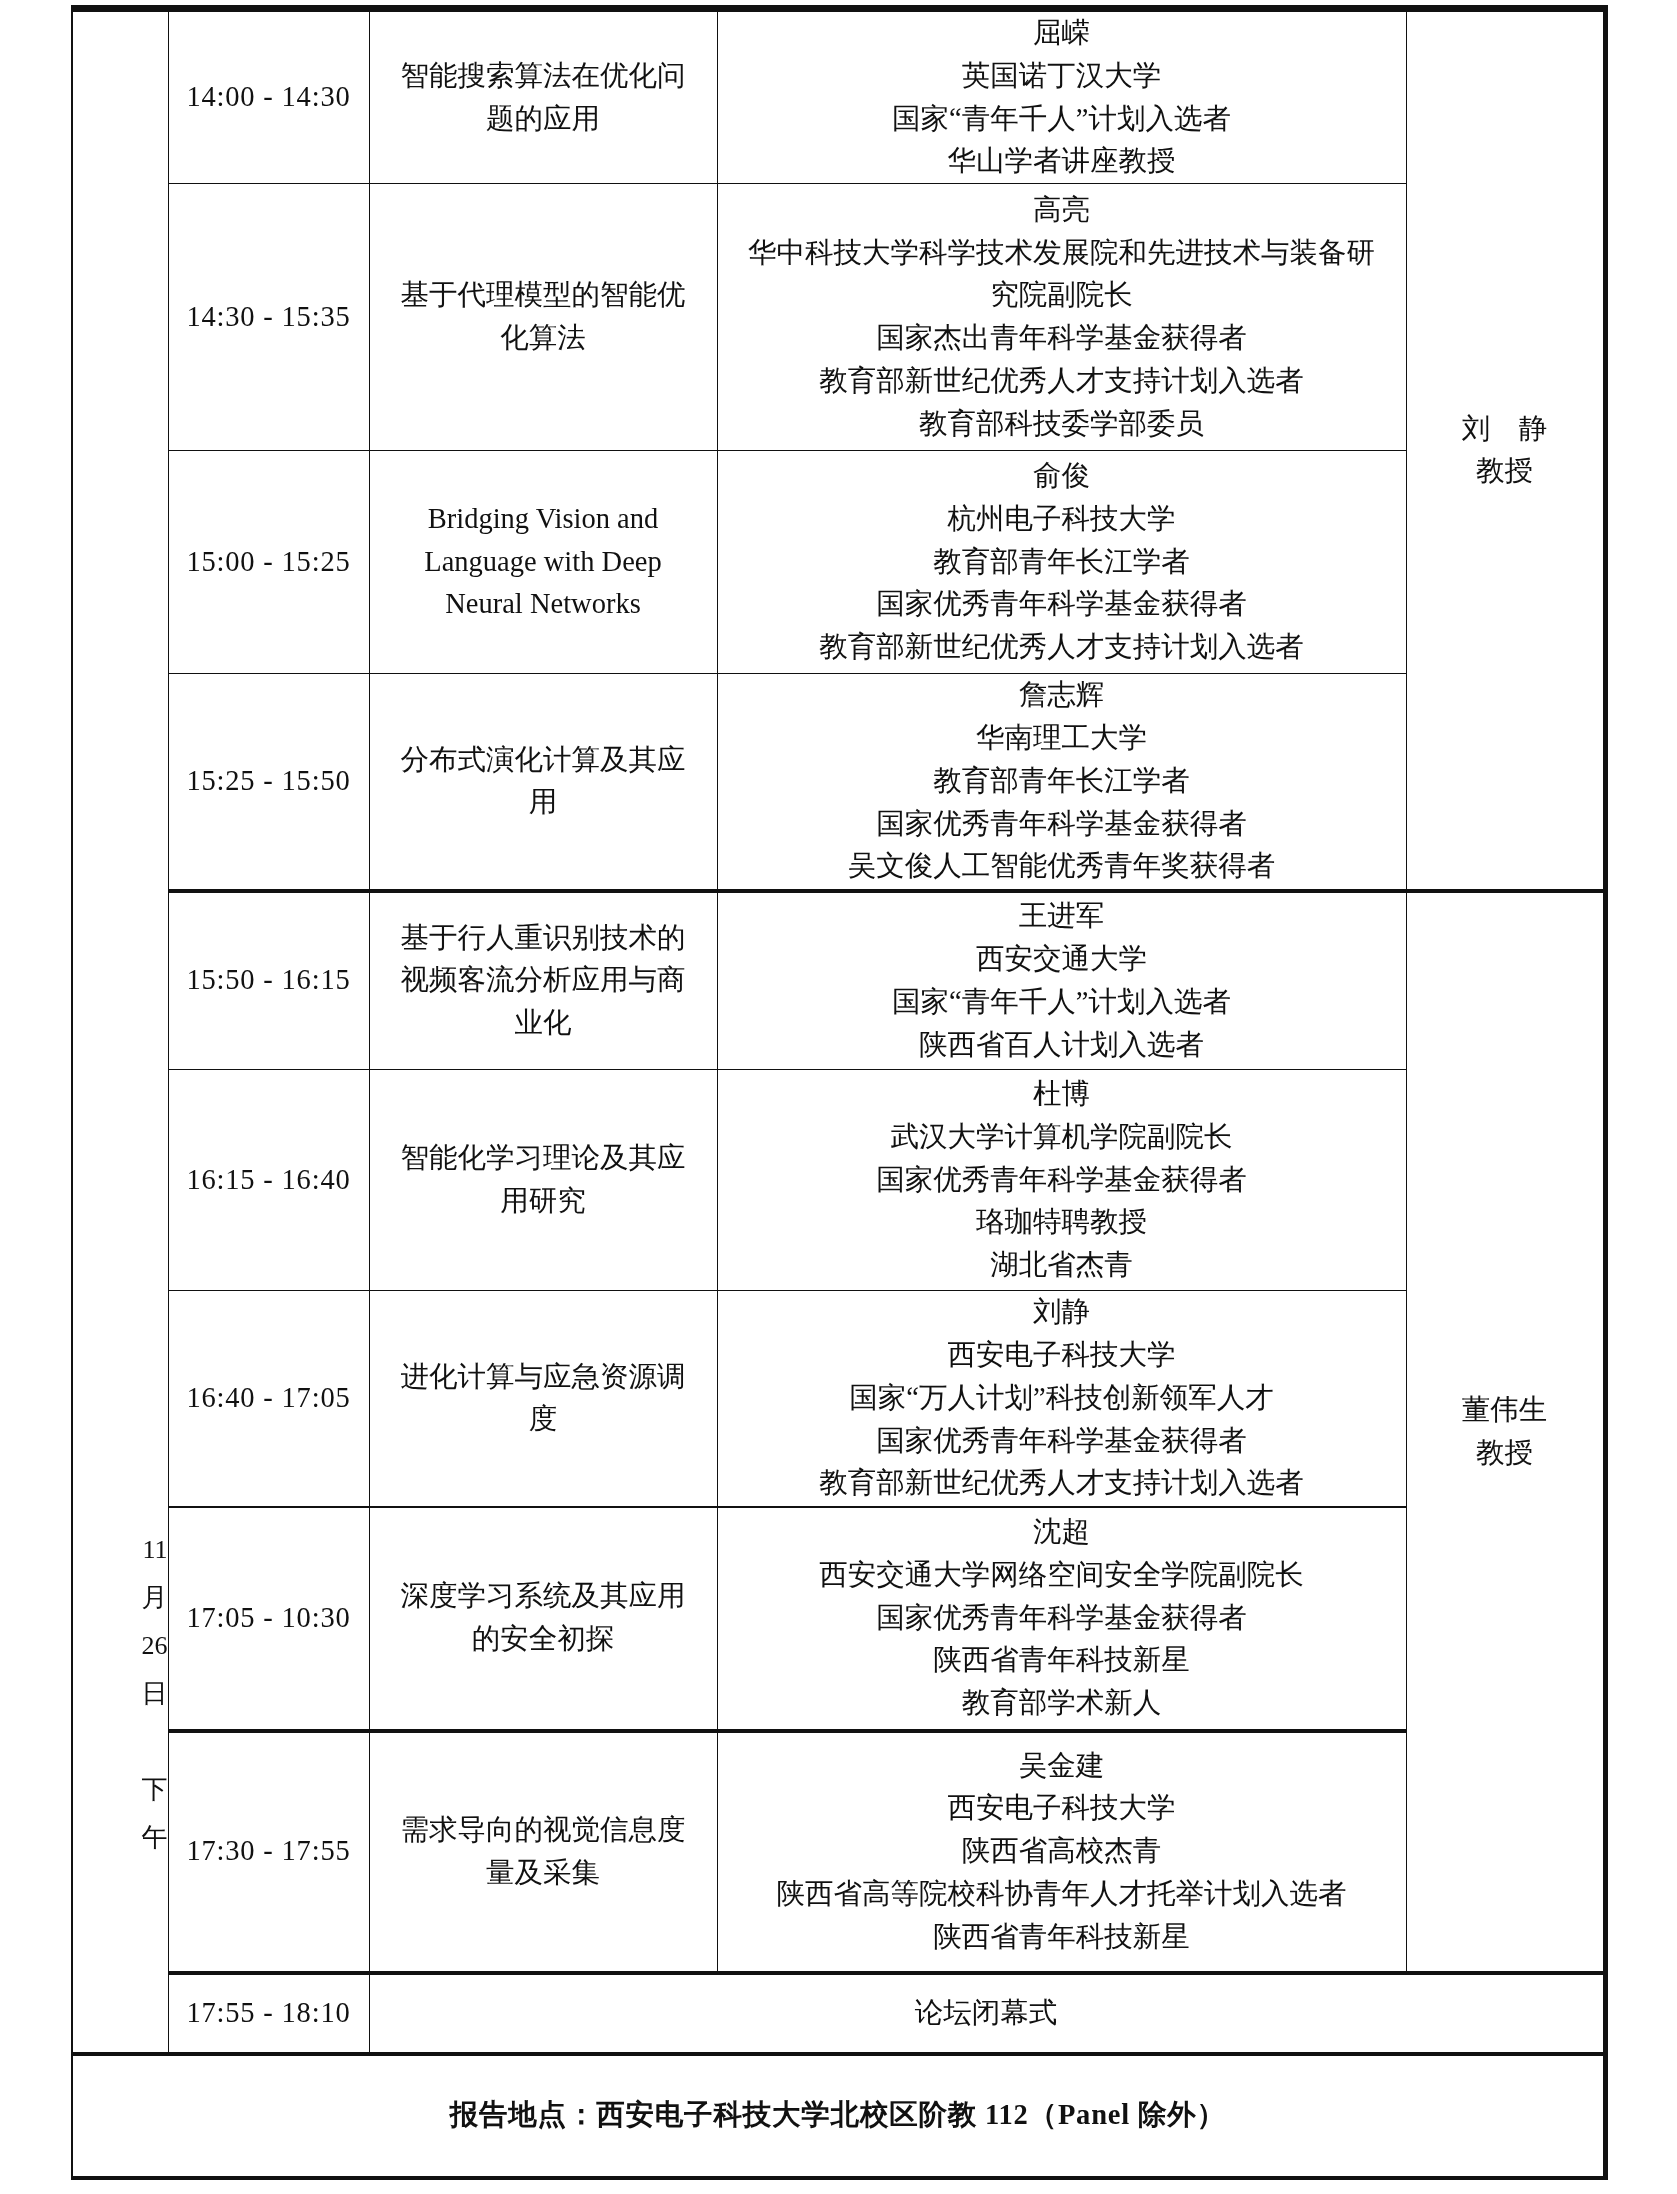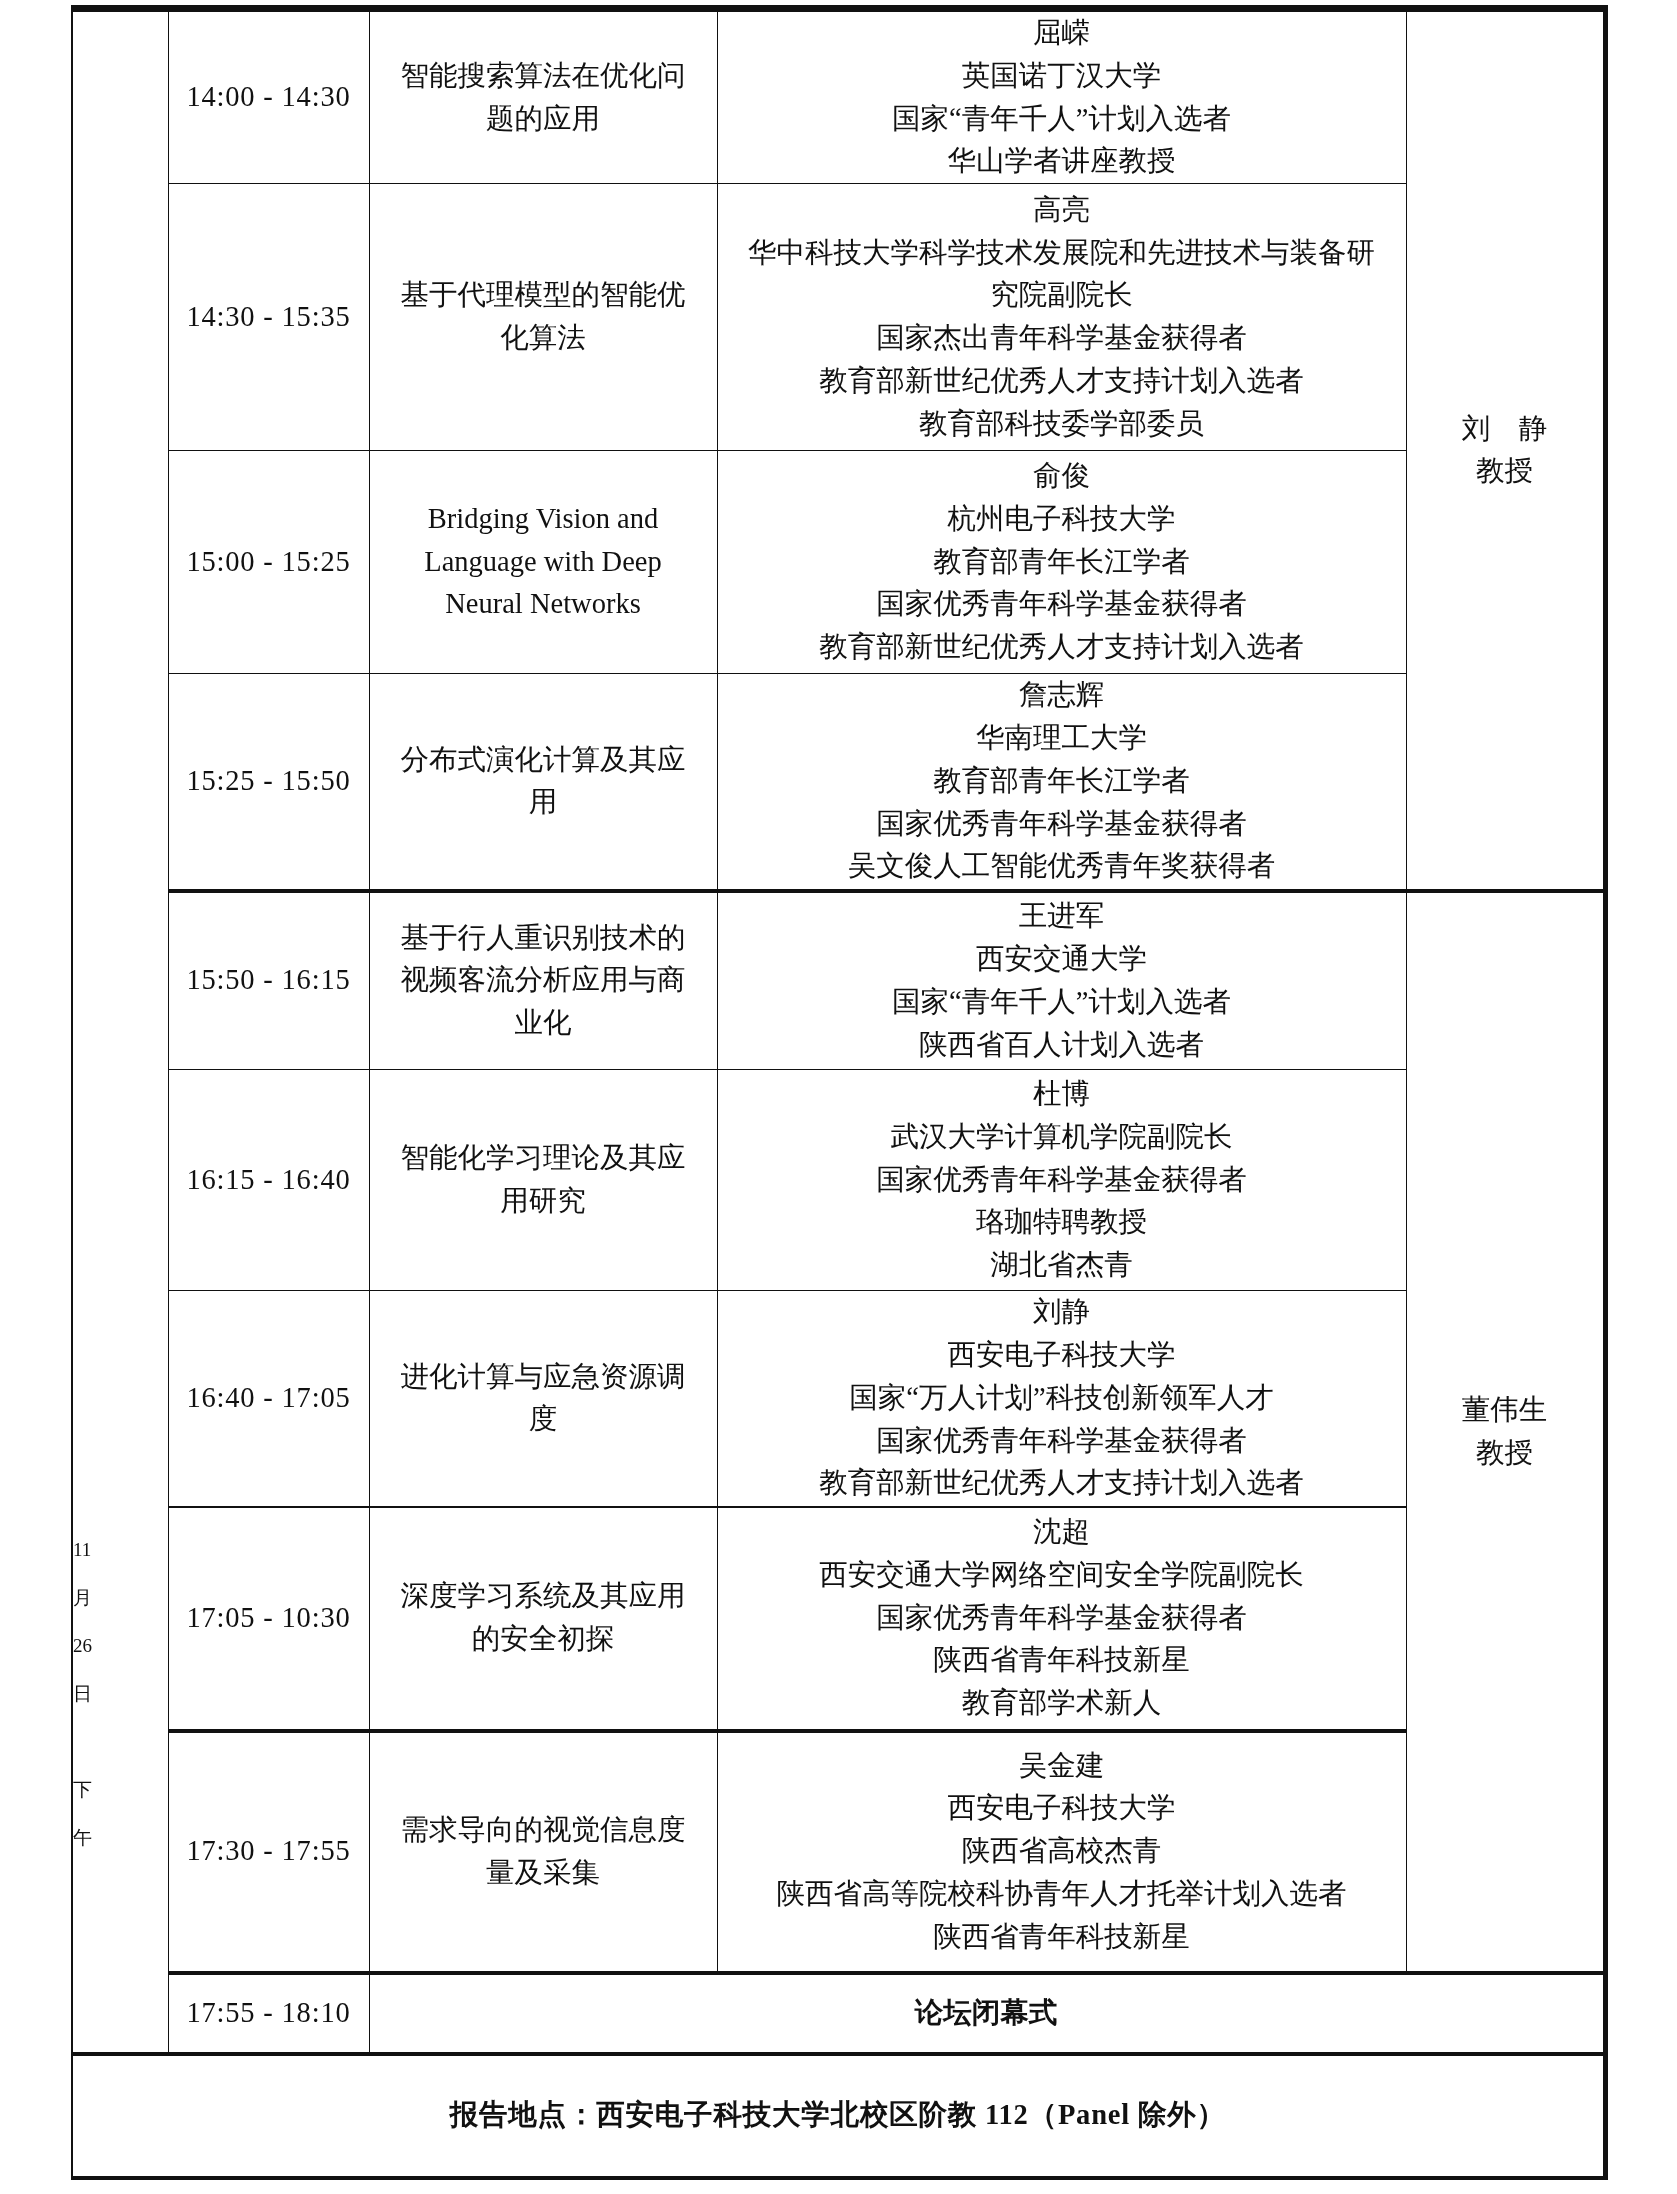--- a/index.html
+++ b/index.html
@@ -59,26 +59,25 @@
     line-height: 54px;
     font-family: Liberation Serif, serif;
   }
   td.date-cell {
     vertical-align: top;
   }
   .date-block {
     margin-top: 1325px;
     white-space: pre-line;
     line-height: 48px;
-    font-size: 19px;
-    text-align: left;
+    font-size: 26px;
+    text-align: right;
   }
   td.closing-cell {
     font-size: 28.5px;
-    font-weight: bold;
   }
   td.footer-cell {
     text-align: left;
     padding-left: 18.5px;
     font-size: 37px;
     font-weight: 600;
     letter-spacing: 0.8px;
     white-space: nowrap;
   }
 </style>

